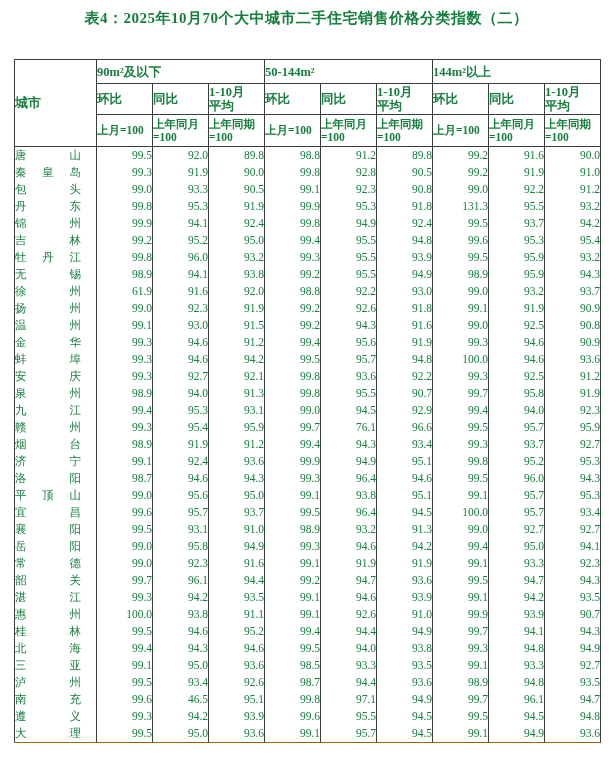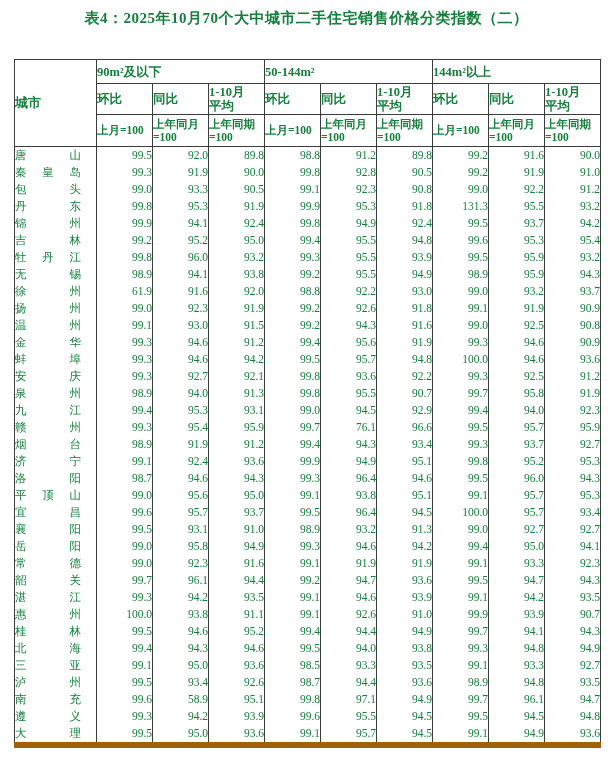--- a/index.html
+++ b/index.html
@@ -54,21 +54,21 @@
     border-left: 1px solid #3c3c3c;
     border-right: 1px solid #3c3c3c;
     border-top: none;
     border-bottom: none;
     padding: 0;
     height: 17px;
     font-size: 11.5px;
     line-height: 17px;
     overflow: hidden;
   }
-  table.idx tbody tr:last-child td { border-bottom: 6px solid #a16207; }
+  table.idx tbody tr:last-child td { border-bottom: 1px solid #a16207; }
 
   td.city { padding-left: 10px; text-align: left; font-size: 12.5px; margin-left: 36px; }
   td.city .cname {
     display: inline-block;
     width: 66px;
     text-align: justify;
     text-align-last: justify;
   }
   td.val { text-align: right; padding-right: 6px; }
 </style>
@@ -511,21 +511,21 @@
           <td class="val">98.7</td>
           <td class="val">94.4</td>
           <td class="val">93.6</td>
           <td class="val">98.9</td>
           <td class="val">94.8</td>
           <td class="val">93.5</td>
         </tr>
         <tr>
           <td class="city"><span class="cname">南充</span></td>
           <td class="val">99.6</td>
-          <td class="val">58.9</td>
+          <td class="val">46.5</td>
           <td class="val">95.1</td>
           <td class="val">99.8</td>
           <td class="val">97.1</td>
           <td class="val">94.9</td>
           <td class="val">99.7</td>
           <td class="val">96.1</td>
           <td class="val">94.7</td>
         </tr>
         <tr>
           <td class="city"><span class="cname">遵义</span></td>

